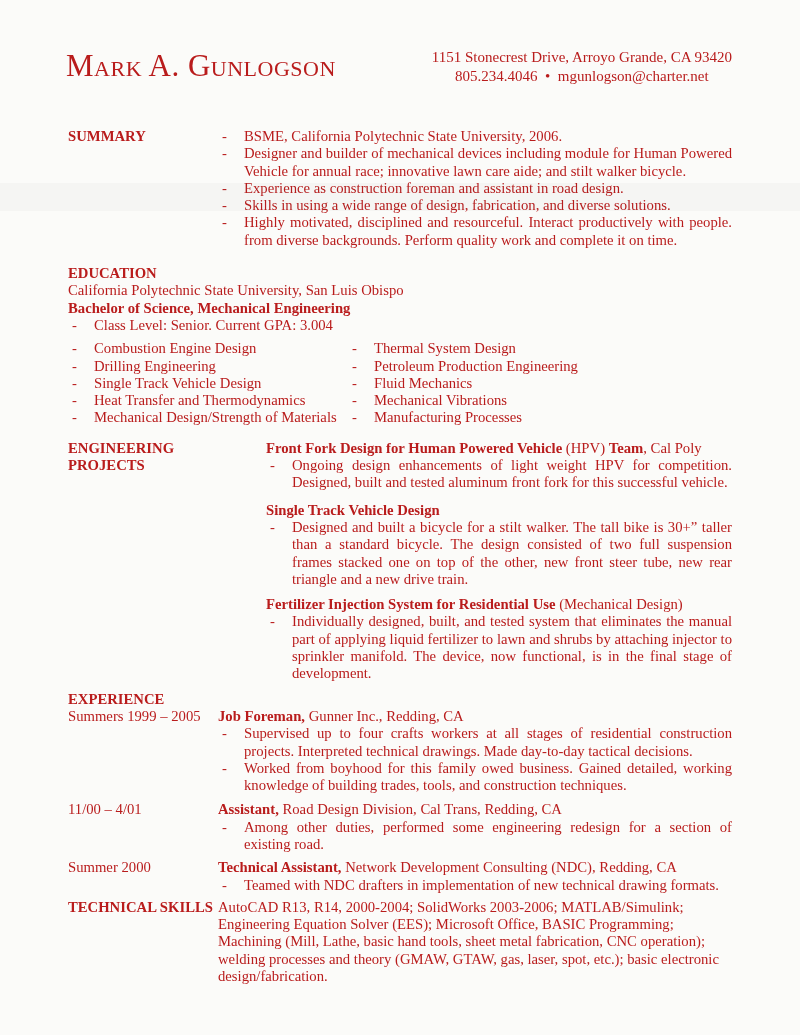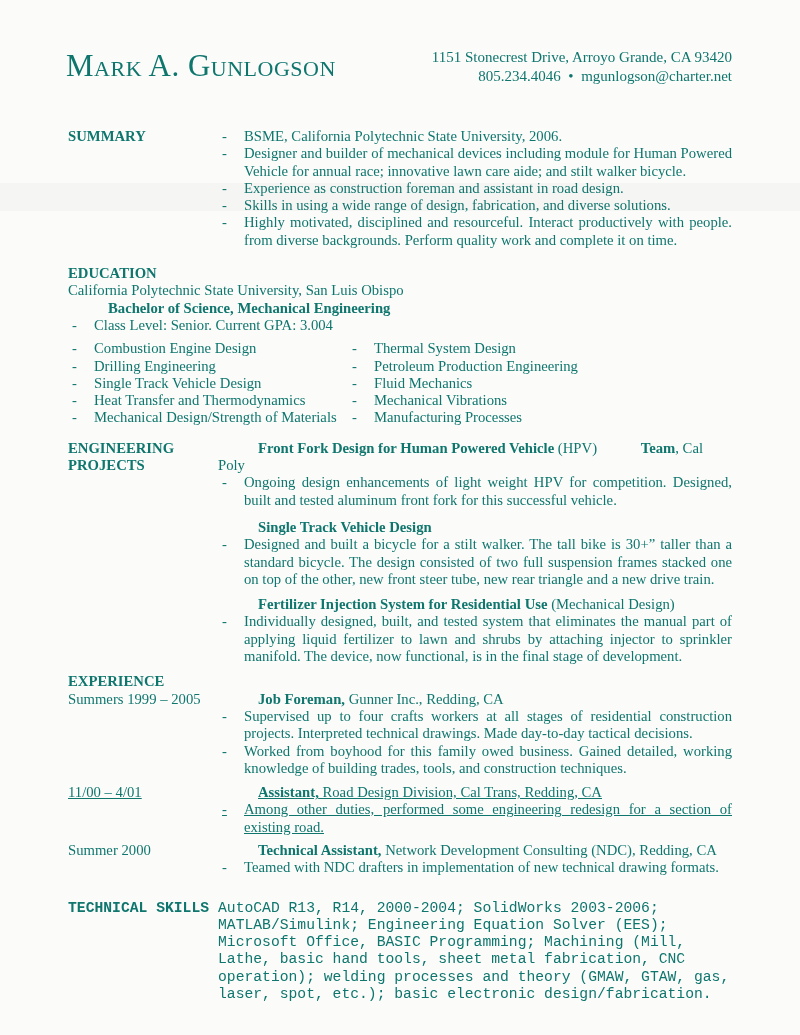--- a/index.html
+++ b/index.html
@@ -3,21 +3,21 @@
 <meta charset="utf-8">
 <style>
   * { margin: 0; padding: 0; box-sizing: border-box; }
   html, body { background: #e9e9e7; }
   .page {
     width: 800px;
     height: 1035px;
     margin: 0 auto;
     position: relative;
     background: #fbfbf9;
-    color: #0f766e;
+    color: #b91c1c;
     font-family: "Liberation Serif", "DejaVu Serif", serif;
     font-size: 14.7px;
     line-height: 17.3px;
     overflow: hidden;
   }
   .scan-band {
     position: absolute; left: 0; right: 0; top: 183px; height: 28px;
     background: rgba(90, 90, 90, 0.035);
     pointer-events: none;
   }
@@ -27,46 +27,46 @@
     padding: 46px 68px 0 66px;
   }
   .name {
     font-variant: small-caps;
     font-size: 31px;
     line-height: 40px;
     letter-spacing: 0.5px;
     font-weight: 400;
     white-space: nowrap;
   }
-  .contact { text-align: right; margin-top: 2px; font-size: 15px; line-height: 19px; }
+  .contact { text-align: center; margin-top: 2px; font-size: 15px; line-height: 19px; }
   
   .row { display: flex; padding: 0 68px; }
   .lcol { width: 150px; flex: none; }
   .ccol { flex: 1; min-width: 0; }
   .section-label { font-weight: 700; }
-  .bold { font-weight: 700; margin-left: 40px; }
+  .bold { font-weight: 700; }
   
   .bullet { display: flex; }
   .dash { width: 26px; flex: none; padding-left: 4px; }
   .btext { flex: 1; text-align: justify; }
   .btext-left { flex: 1; }
   
   .courses { display: flex; margin-top: 6px; }
   .course-col-left { width: 280px; flex: none; }
   .course-col-right { flex: 1; }
   
   .mt-summary { margin-top: 42px; }
   .mt-education { margin-top: 16px; }
-  .mt-projects { margin-top: 13px; }
+  .mt-projects { margin-top: 13px; gap: 48px; }
   .mt-proj2 { margin-top: 10px; }
   .mt-proj3 { margin-top: 8px; }
   .mt-experience { margin-top: 8px; }
-  .mt-entry2 { margin-top: 7px; text-decoration: underline; }
+  .mt-entry2 { margin-top: 7px; }
   .mt-entry3 { margin-top: 6px; }
-  .mt-skills { margin-top: 23px; font-family: Liberation Mono, monospace; }
+  .mt-skills { margin-top: 5px; }
   .title-line { white-space: normal; }
 </style>
 </head>
 <body>
 
 <div class="page">
   <div class="scan-band"></div>
 
   <div class="header">
     <div class="name">Mark A. Gunlogson</div>

